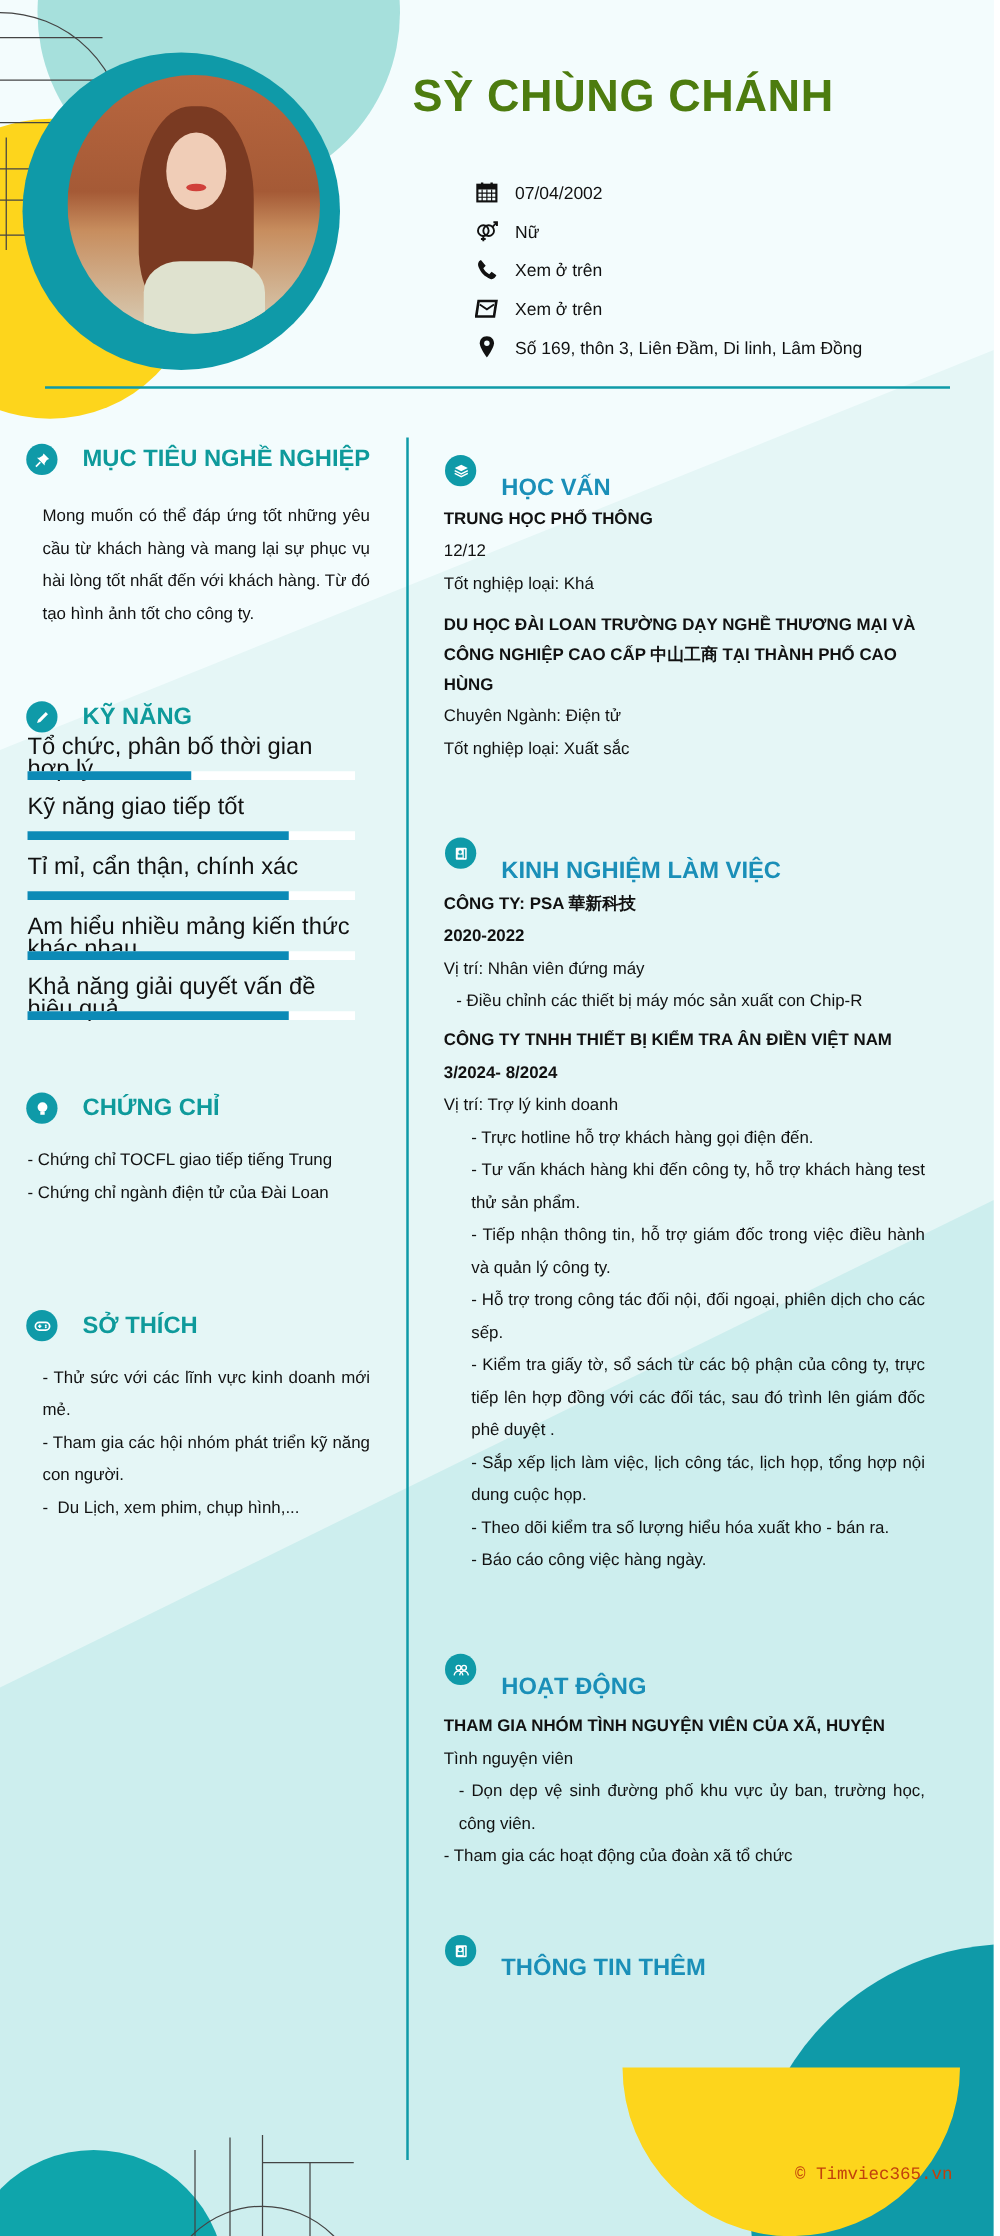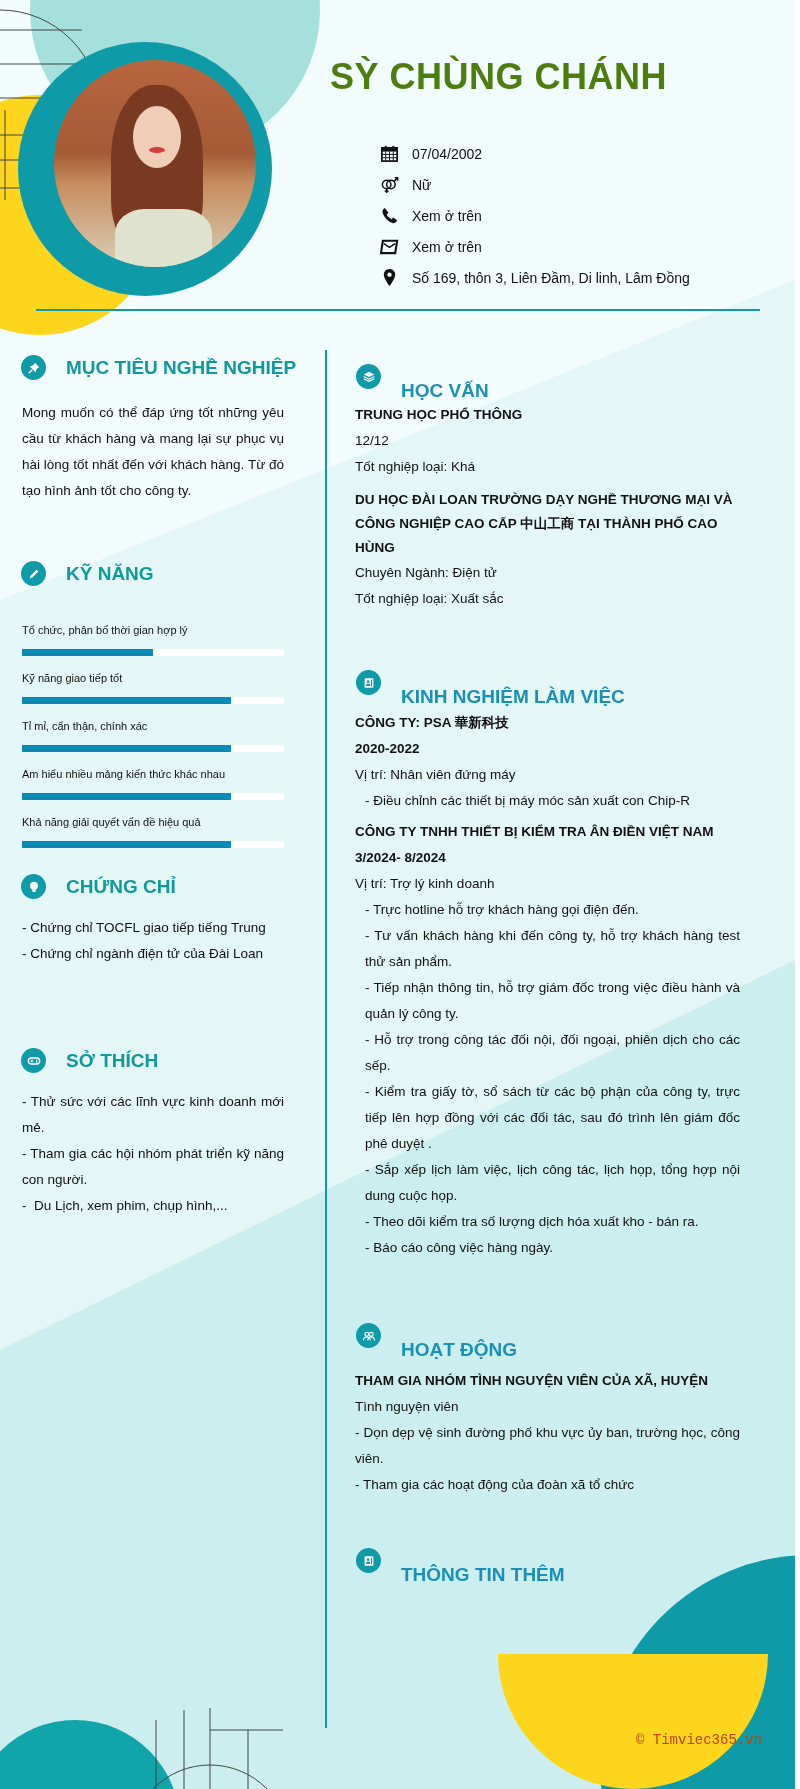--- a/index.html
+++ b/index.html
@@ -26,25 +26,25 @@
   .vr { position: absolute; left: 325px; top: 350px; width: 2px; height: 1378px; background: #0f9aa8; }
 
   .sec-title { position: absolute; display: flex; align-items: center; }
   .sec-title .badge { width: 25px; height: 25px; border-radius: 50%; background: #0f9aa8; display: flex; align-items: center; justify-content: center; margin-right: 20px; }
   .sec-title .badge svg { width: 14px; height: 14px; }
   .sec-title .t { font-size: 19px; font-weight: bold; }
   .t-teal { color: #0e9a9b; }
   .t-blue { color: #1a8fb8; margin-top: 29px; }
 
   .text { position: absolute; font-size: 13.5px; line-height: 26px; color: #111; }
-  .just { text-align: justify; }
+  .just { text-align: justify; margin-left: 12px; }
   .bold { font-weight: bold; }
 
   .skill { position: absolute; left: 22px; width: 264px; }
-  .skill .lbl { font-size: 11px; height: 28px; line-height: 18px; margin-top: 32px; }
+  .skill .lbl { font-size: 19px; height: 28px; line-height: 18px; }
   .skill .bar { height: 7px; width: 262px; background: #ffffff; position: relative; }
   .skill .bar .fill { position: absolute; left: 0; top: 0; height: 7px; background: #0c8ab6; }
 
   .watermark { position: absolute; left: 636px; top: 1732px; font-family: "Liberation Mono", "DejaVu Sans Mono", monospace; font-size: 14px; color: #c2410c; }
   .muted { color: #8a9597; }
 </style>
 </head>
 <body>
 
 <div class="page">
@@ -287,21 +287,21 @@
     <div class="text" style="left:355px;top:819px;width:385px">
       <div class="bold">CÔNG TY TNHH THIẾT BỊ KIỂM TRA ÂN ĐIỀN VIỆT NAM</div>
       <div class="bold">3/2024- 8/2024</div>
       <div>Vị trí: Trợ lý kinh doanh</div>
       <div class="just" style="padding-left:10px">- Trực hotline hỗ trợ khách hàng gọi điện đến.</div>
       <div class="just" style="padding-left:10px">- Tư vấn khách hàng khi đến công ty, hỗ trợ khách hàng test thử sản phẩm.</div>
       <div class="just" style="padding-left:10px">- Tiếp nhận thông tin, hỗ trợ giám đốc trong việc điều hành và quản lý công ty.</div>
       <div class="just" style="padding-left:10px">- Hỗ trợ trong công tác đối nội, đối ngoại, phiên dịch cho các sếp.</div>
       <div class="just" style="padding-left:10px">- Kiểm tra giấy tờ, sổ sách từ các bộ phận của công ty, trực tiếp lên hợp đồng với các đối tác, sau đó trình lên giám đốc phê duyệt .</div>
       <div class="just" style="padding-left:10px">- Sắp xếp lịch làm việc, lịch công tác, lịch họp, tổng hợp nội dung cuộc họp.</div>
-      <div class="just" style="padding-left:10px">- Theo dõi kiểm tra số lượng dịch hóa xuất kho - bán ra.</div>
+      <div class="just" style="padding-left:10px">- Theo dõi kiểm tra số lượng hiểu hóa xuất kho - bán ra.</div>
       <div class="just" style="padding-left:10px">- Báo cáo công việc hàng ngày.</div>
     </div>
 
     <div class="sec-title" style="left:356px;top:1310px">
       <span class="badge">
         <svg viewBox="0 0 16 16">
             <circle cx="5.5" cy="6" r="2.2" fill="none" stroke="#fff" stroke-width="1.3"></circle>
             <circle cx="10.5" cy="6" r="2.2" fill="none" stroke="#fff" stroke-width="1.3"></circle>
             <path d="M1.5 13 C2 10 4 9 5.5 9 C7 9 9 10 9.5 13" fill="none" stroke="#fff" stroke-width="1.3"></path>
             <path d="M6.5 13 C7 10 9 9 10.5 9 C12 9 14 10 14.5 13" fill="none" stroke="#fff" stroke-width="1.3"></path>

